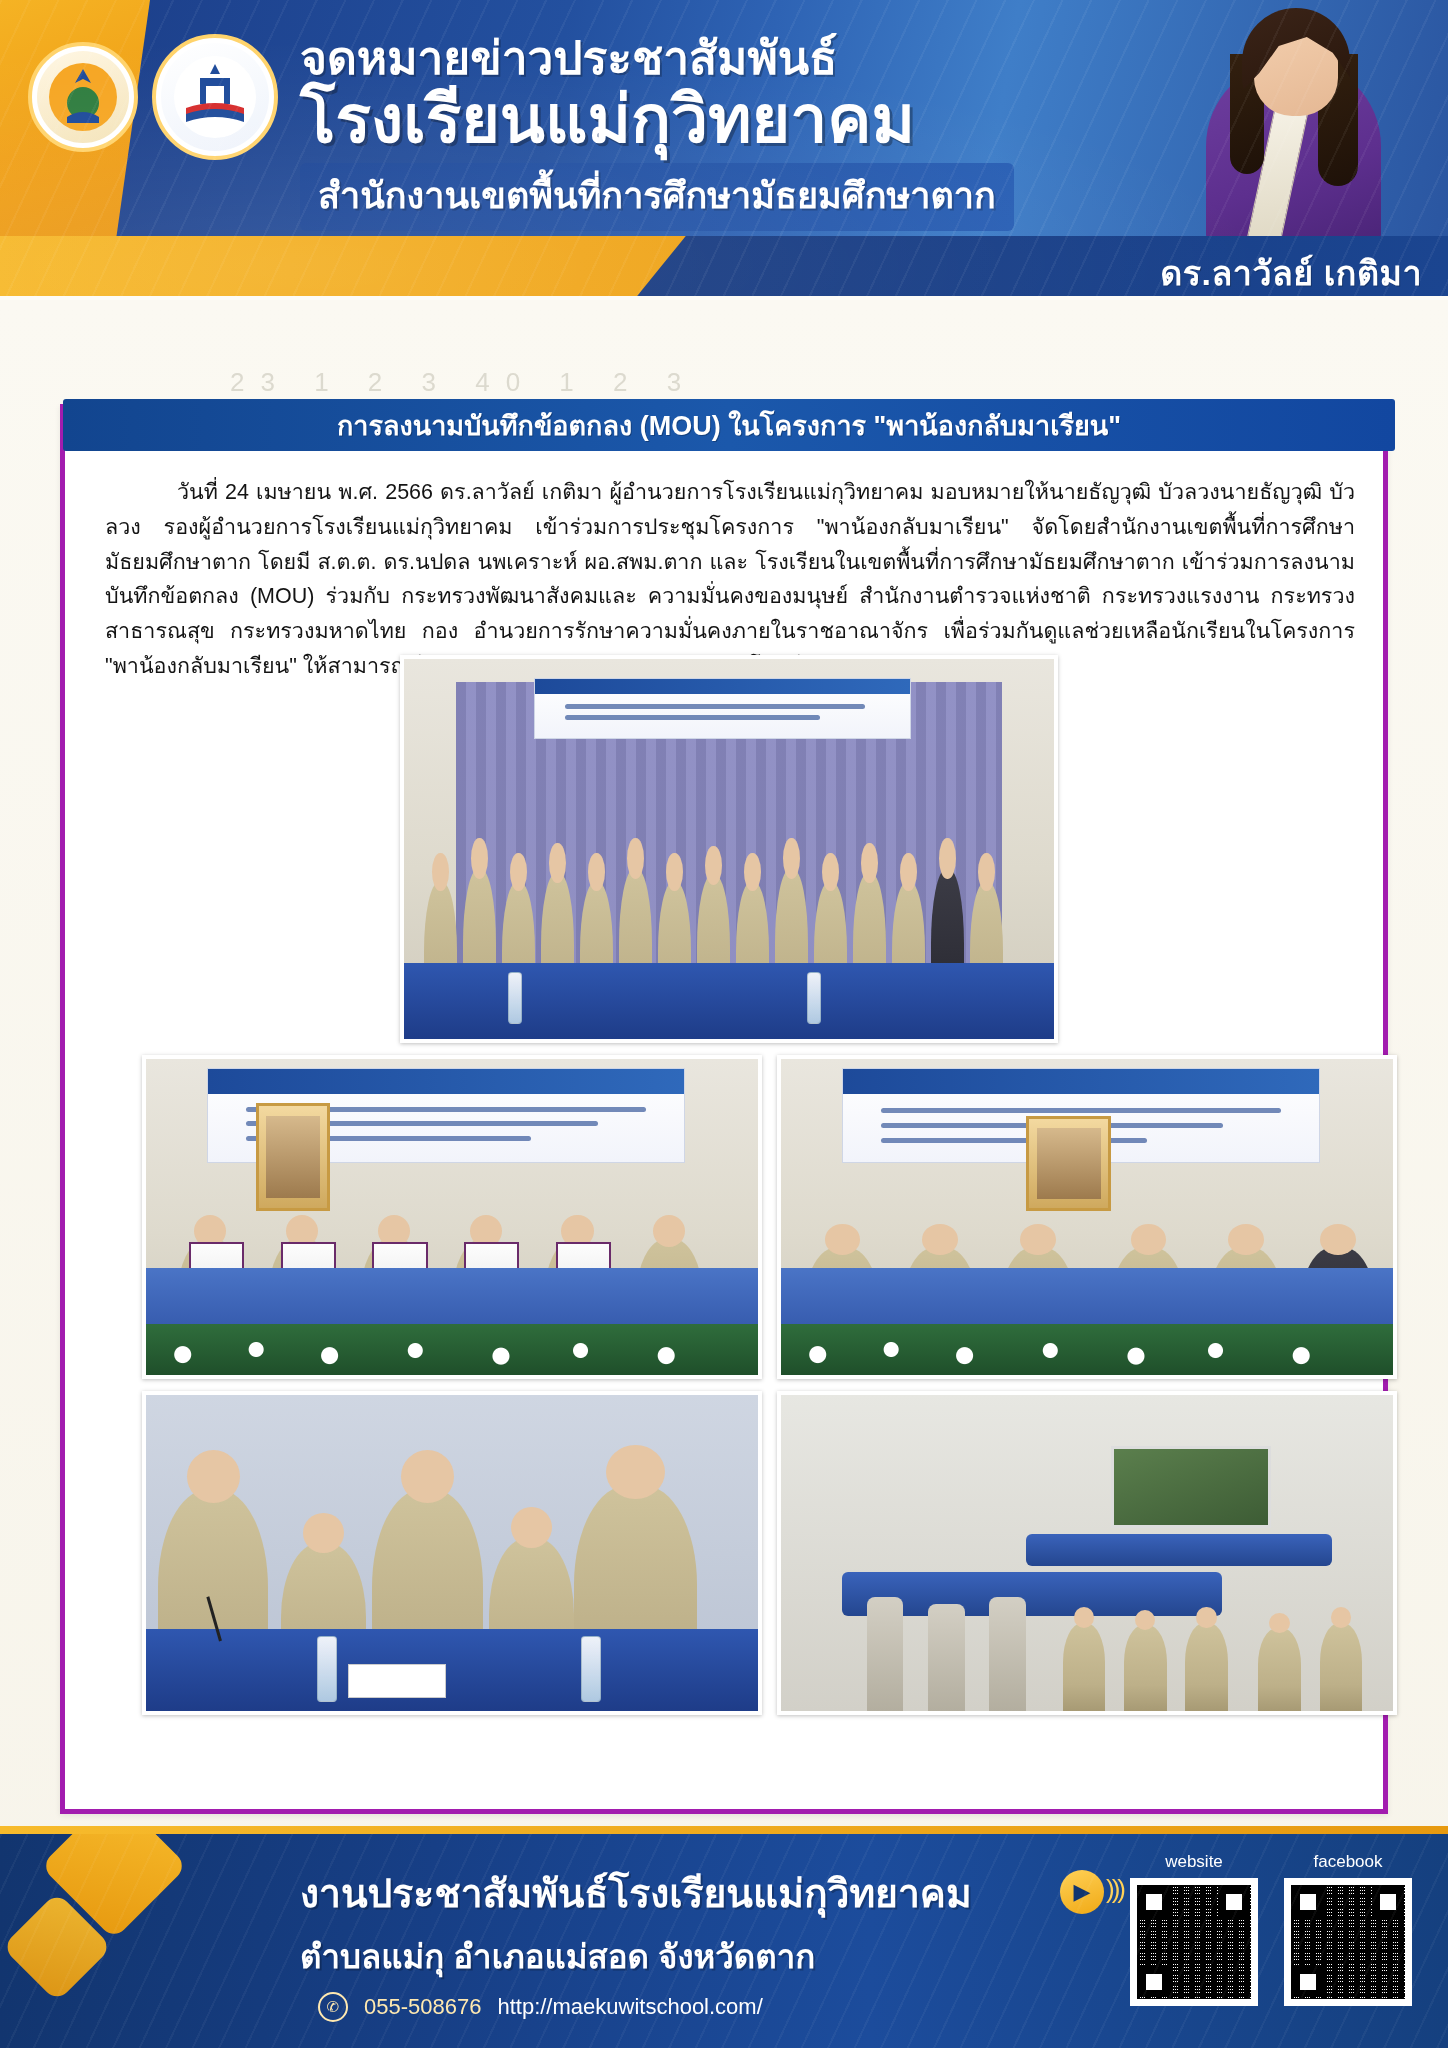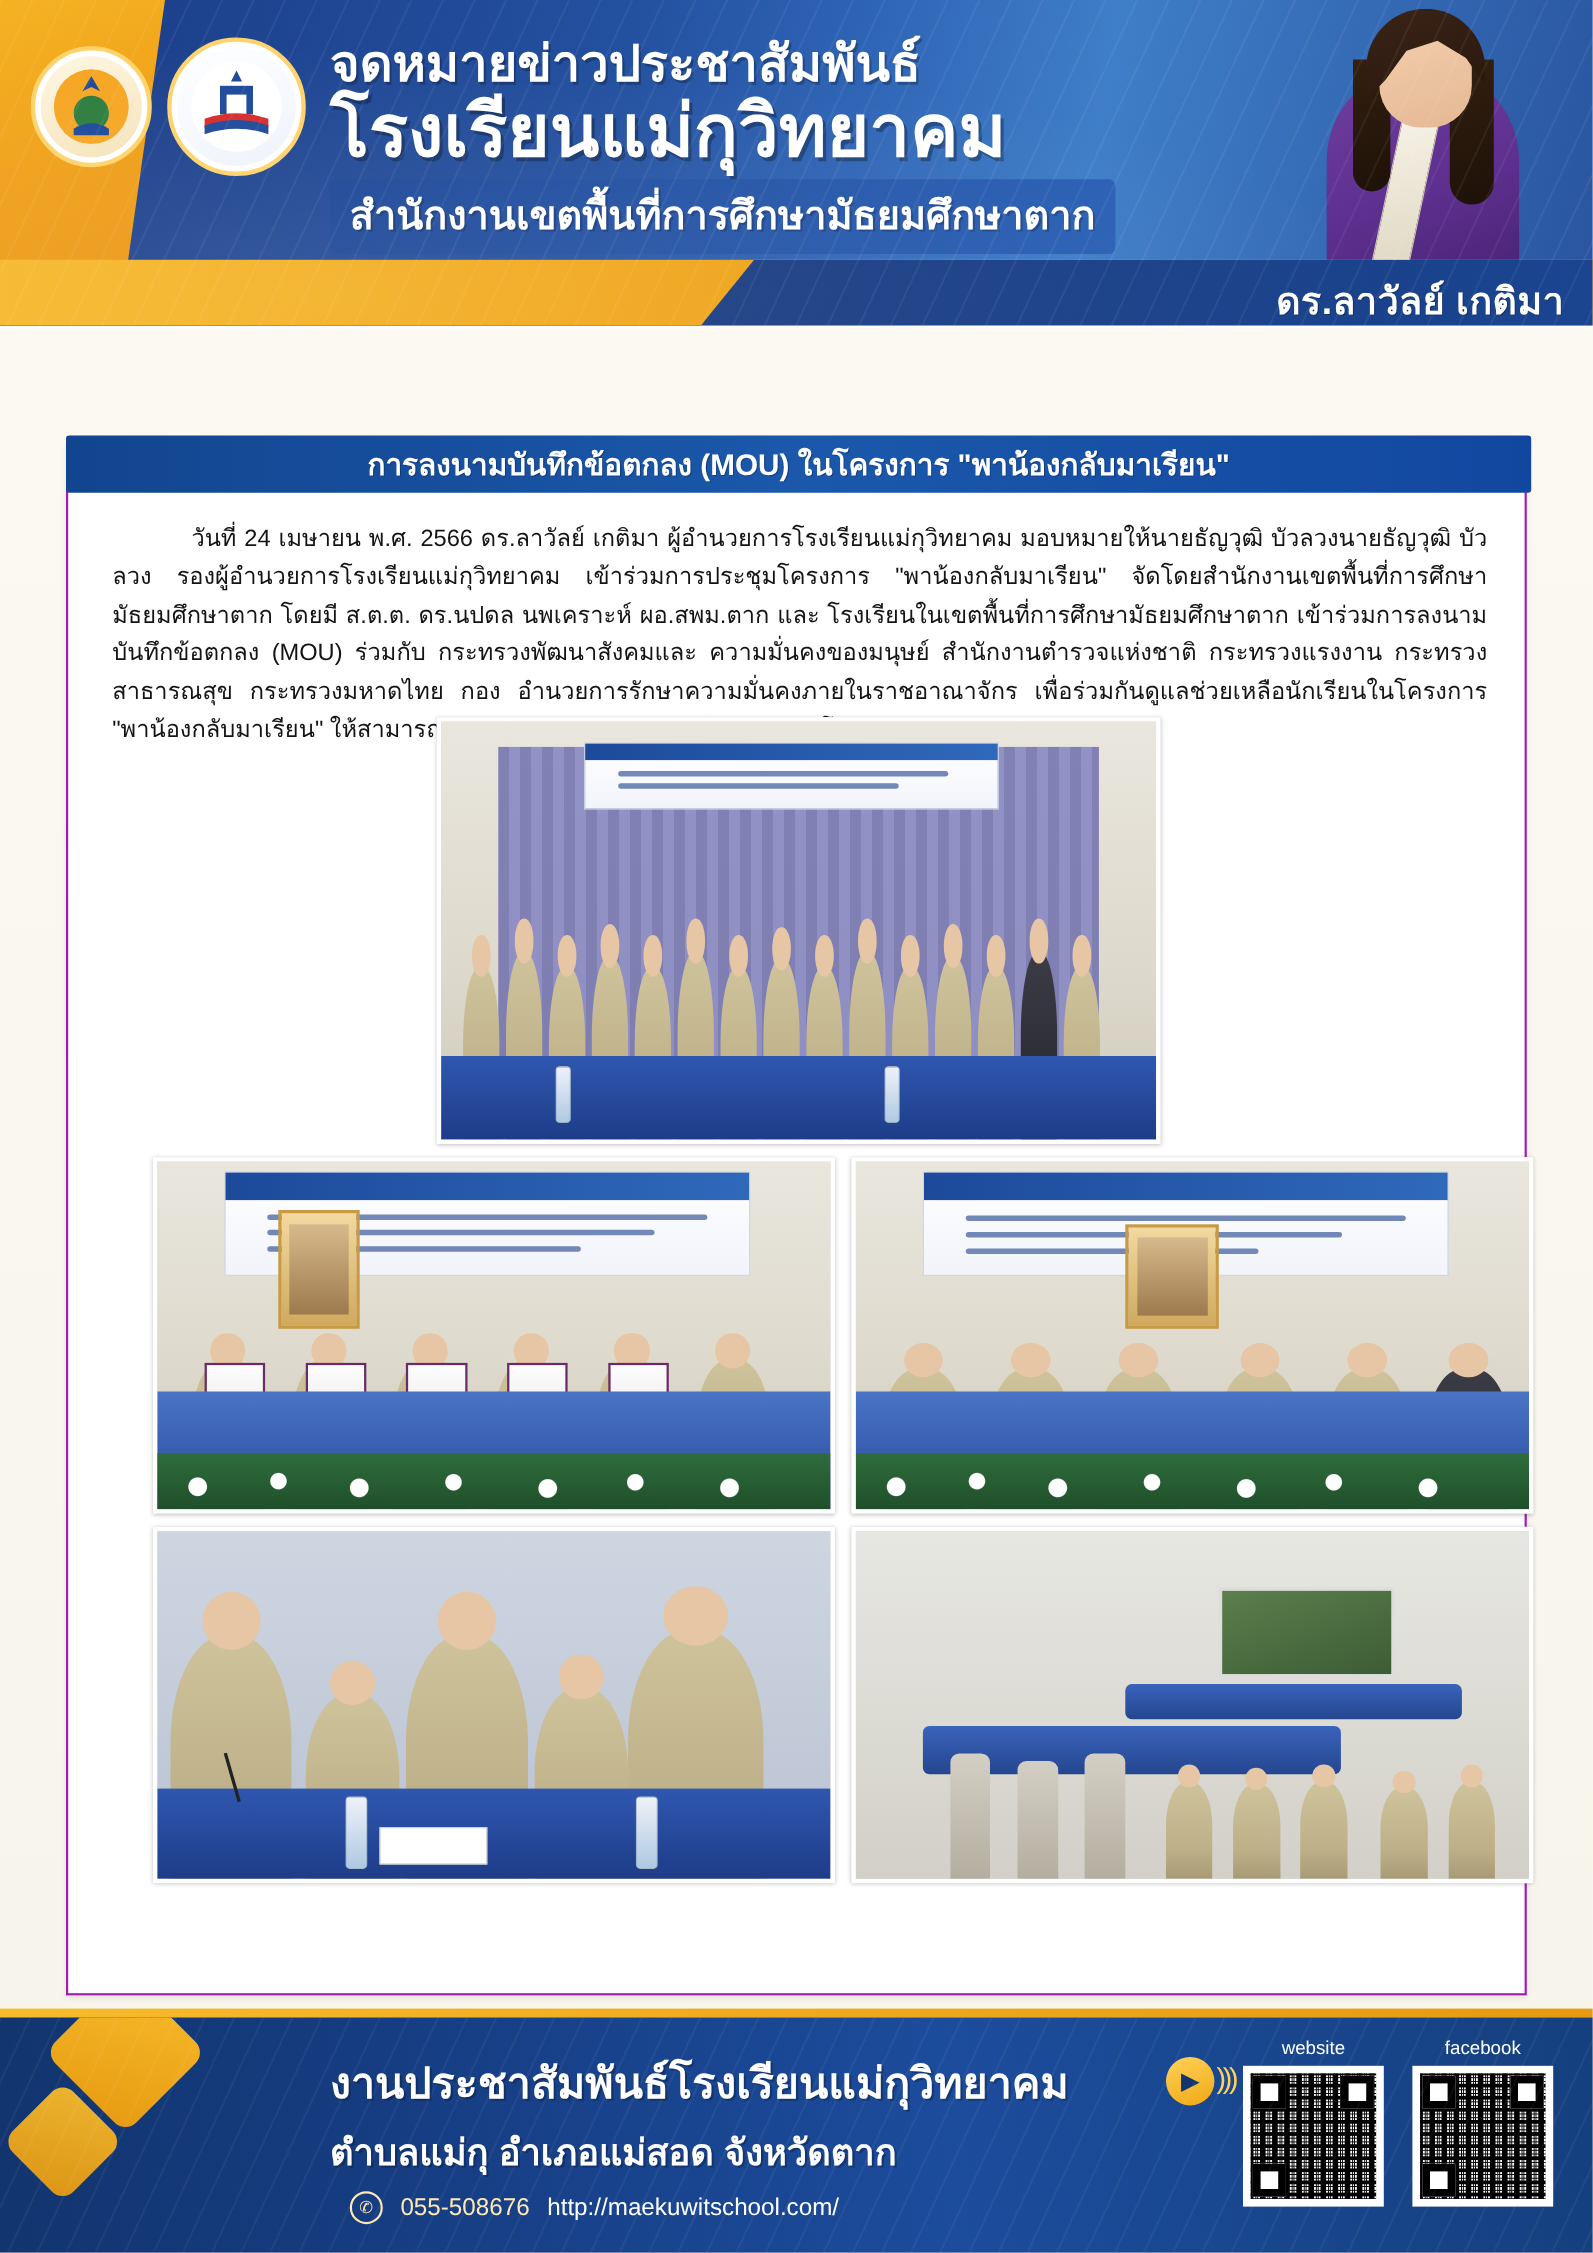--- a/index.html
+++ b/index.html
@@ -143,21 +143,21 @@
 
   .dir-name-wrap{
     position:absolute; right:26px; top:246px; text-align:right; color:#fff;
   }
   .dir-name{ font-size:34px; font-weight:bold; letter-spacing:.5px; text-shadow:1px 1px 0 rgba(0,0,0,.25);}
 
   
   .content {
     position:absolute; left:60px; top:404px; width:1328px; height:1410px;
     background:#ffffff;
-    border:2px solid #a21caf;
+    border:5px solid #a21caf;
     box-shadow:0 2px 6px rgba(0,0,0,.08);
   }
   .headline-bar{
     position:absolute; left:-2px; top:-10px; width:1332px; height:52px;
     background: linear-gradient(90deg,#12458f 0%, #1b58ab 50%, #1247a0 100%);
     border-radius:3px;
     display:flex; align-items:center; justify-content:center;
   }
   .headline-bar .txt{
     color:#ffffff; font-size:27px; font-weight:bold;
@@ -332,20 +332,21 @@
   .footer-accent{
     position:absolute; left:0; bottom:214px; width:100%; height:8px;
     background:linear-gradient(90deg,#f7bb2c,#e79a10);
   }
 </style>
 </head>
 <body>
 
 <div class="page">
   <div class="bg-pattern"></div>
+  <div class="bg-numbers">23  1  2  3      40  1  2  3</div>
 
   <div class="header">
     <div class="hdr-gold-left"></div>
 
     <div class="seal seal1">
       <div class="inner">
         <svg width="72" height="72" viewBox="0 0 72 72" aria-hidden="true">
           <circle cx="36" cy="36" r="34" fill="#f6a623"></circle>
           <path d="M36 8 L44 22 L36 18 L28 22 Z" fill="#1d4a9a"></path>
           <circle cx="36" cy="42" r="16" fill="#2f7d3f"></circle>

